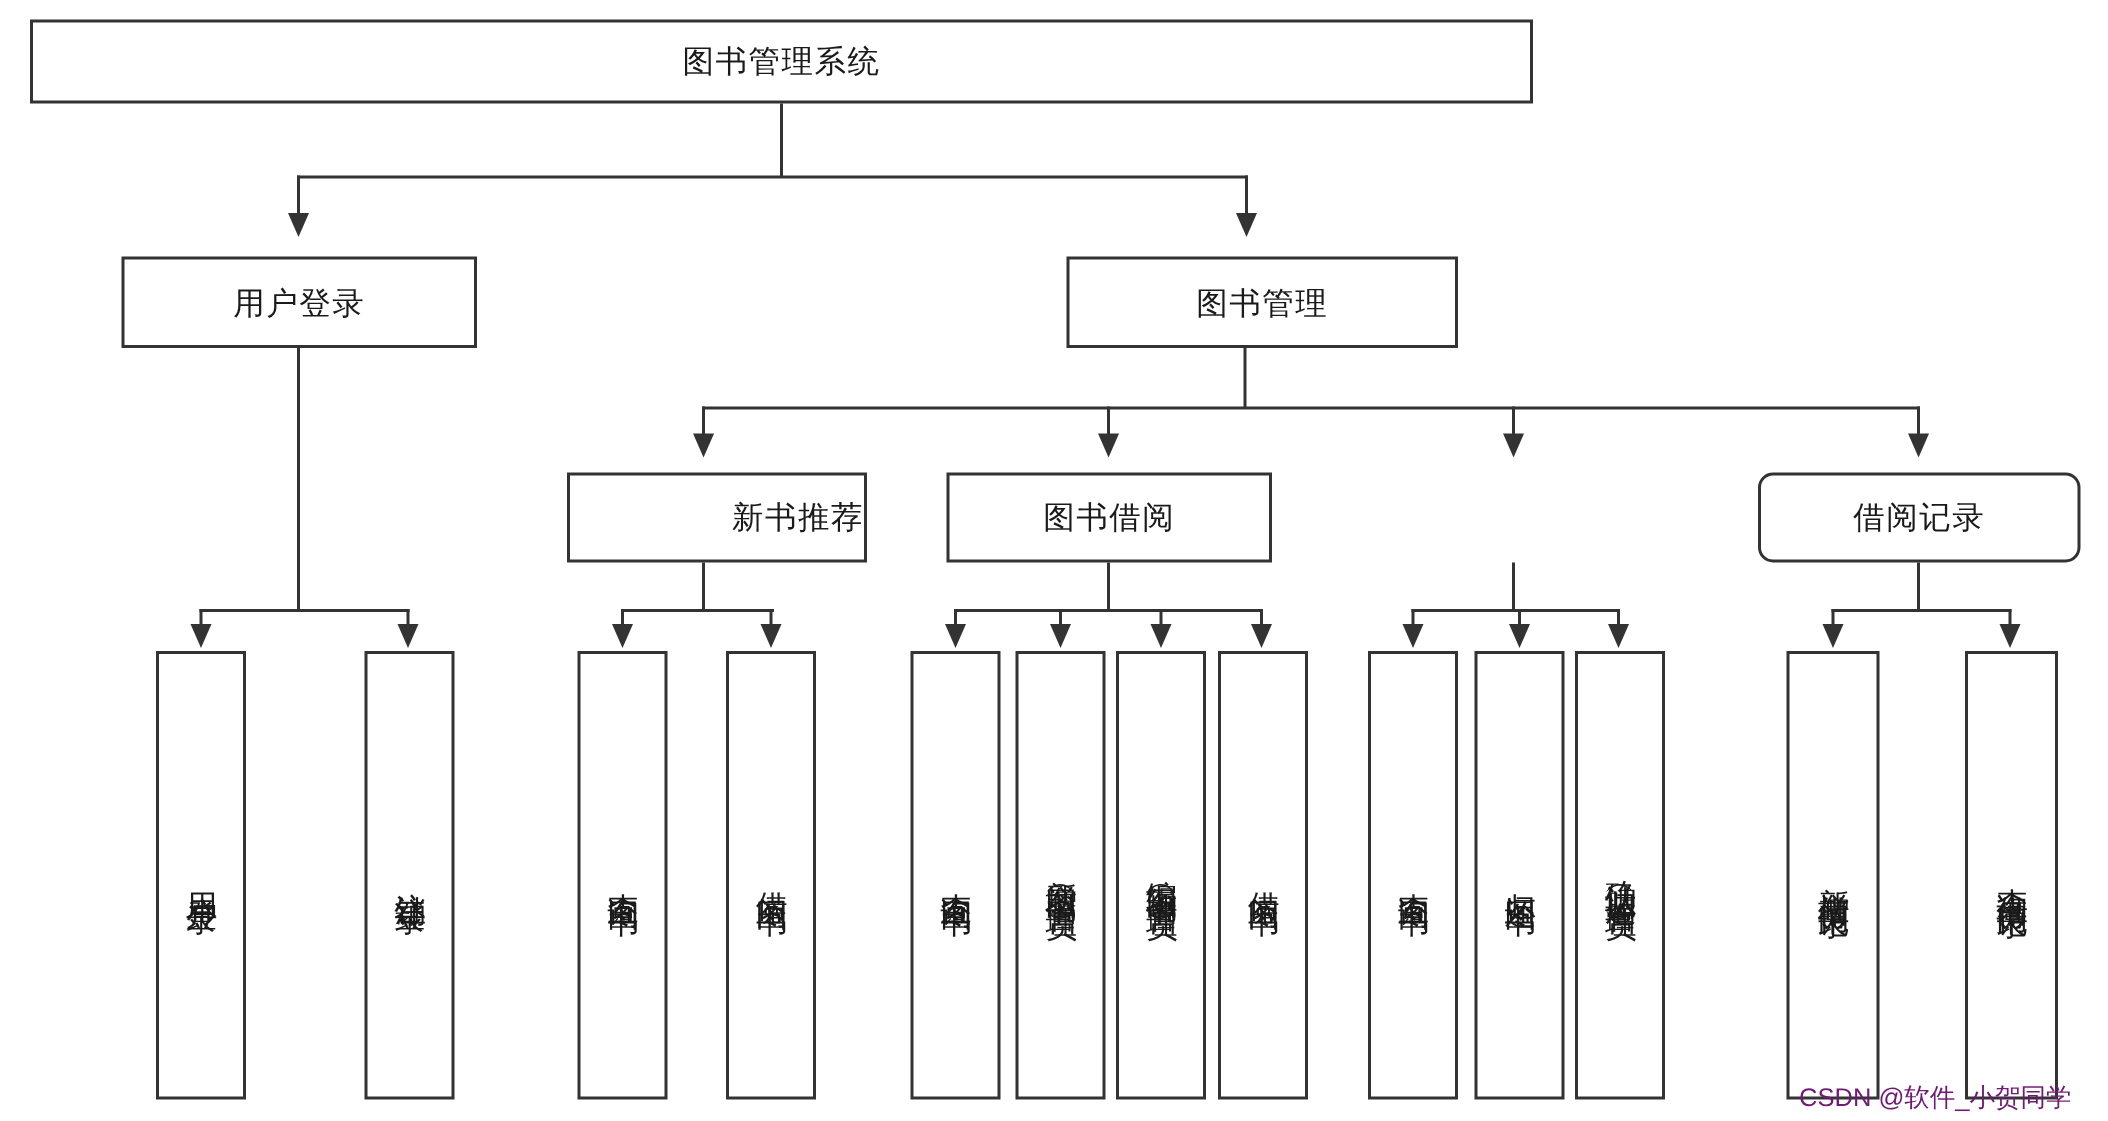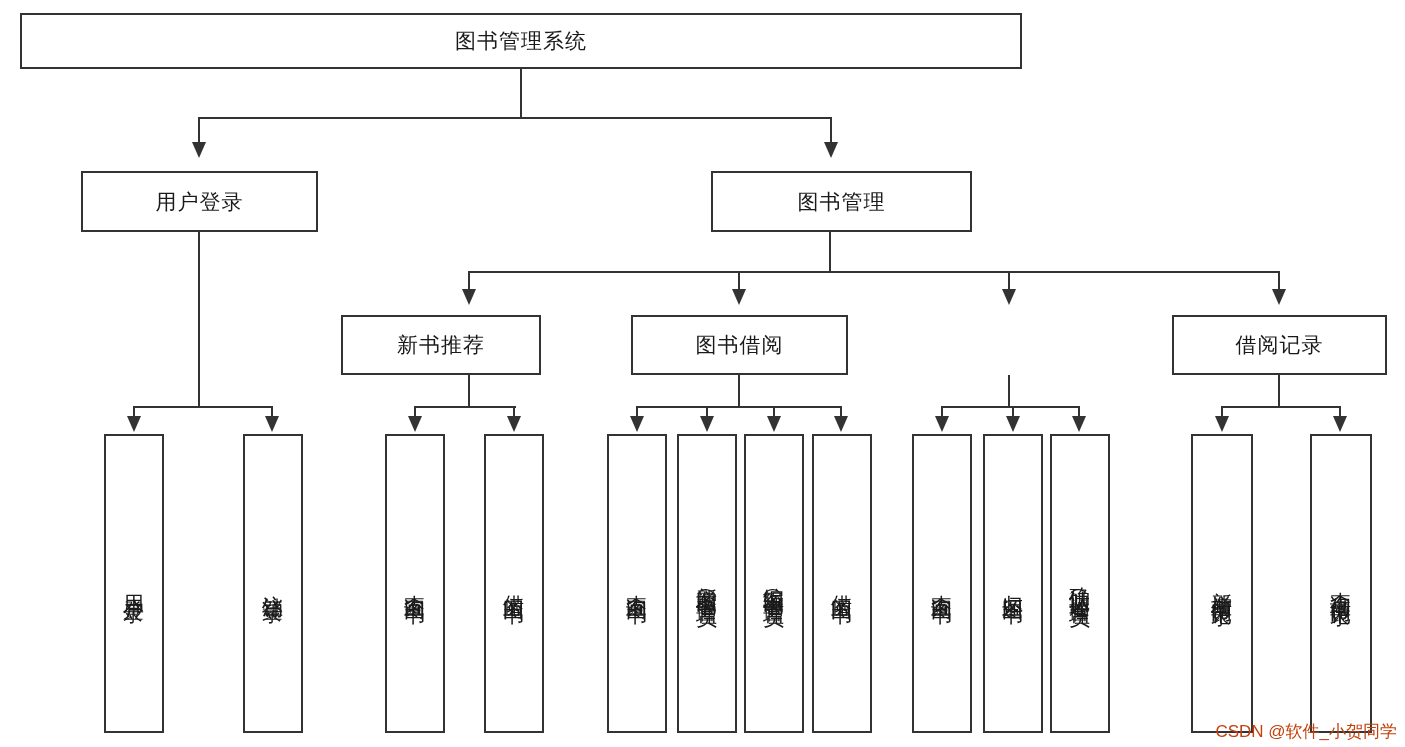--- a/index.html
+++ b/index.html
@@ -51,24 +51,24 @@
   .arrow {
     position: absolute;
     width: 0;
     height: 0;
     border-left: 7px solid transparent;
     border-right: 7px solid transparent;
     border-top: 16px solid #333333;
   }
   #watermark {
     position: absolute;
-    right: 8px;
+    right: 24px;
     bottom: 4px;
     font-size: 17px;
-    color: #c2410c;
+    color: #701a75;
     white-space: nowrap;
     user-select: none;
   }
 </style>
 </head>
 <body>
 
 <div id="canvas">
 
   <div class="node h" style="left:20px; top:13px; width:1002px; height:56px;">
@@ -101,27 +101,27 @@
   <div class="edge hline" style="left:468px; top:271px; width:812px; height:2px;"></div>
   <div class="edge vline" style="left:468px; top:271px; width:2px; height:20px;"></div>
   <div class="edge vline" style="left:738px; top:271px; width:2px; height:20px;"></div>
   <div class="edge vline" style="left:1008px; top:271px; width:2px; height:20px;"></div>
   <div class="edge vline" style="left:1278px; top:271px; width:2px; height:20px;"></div>
   <div class="arrow" style="left:462px; top:289px;"></div>
   <div class="arrow" style="left:732px; top:289px;"></div>
   <div class="arrow" style="left:1002px; top:289px;"></div>
   <div class="arrow" style="left:1272px; top:289px;"></div>
 
-  <div class="node h" style="left:341px; top:315px; width:200px; height:60px;">
+  <div class="node h" style="left:378px; top:315px; width:200px; height:60px;justify-content:flex-end;">
     <span>新书推荐</span>
   </div>
   <div class="node h" style="left:631px; top:315px; width:217px; height:60px;">
     <span>图书借阅</span>
   </div>
-  <div class="node h" style="left:1172px; top:315px; width:215px; height:60px;">
+  <div class="node h" style="left:1172px; top:315px; width:215px; height:60px;border-radius:10px;">
     <span>借阅记录</span>
   </div>
 
   <div class="edge vline" style="left:468px; top:375px; width:2px; height:32px;"></div>
   <div class="edge hline" style="left:414px; top:406px; width:102px; height:2px;"></div>
   <div class="edge vline" style="left:414px; top:406px; width:2px; height:12px;"></div>
   <div class="edge vline" style="left:513px; top:406px; width:2px; height:12px;"></div>
   <div class="arrow" style="left:408px; top:416px;"></div>
   <div class="arrow" style="left:507px; top:416px;"></div>
 

